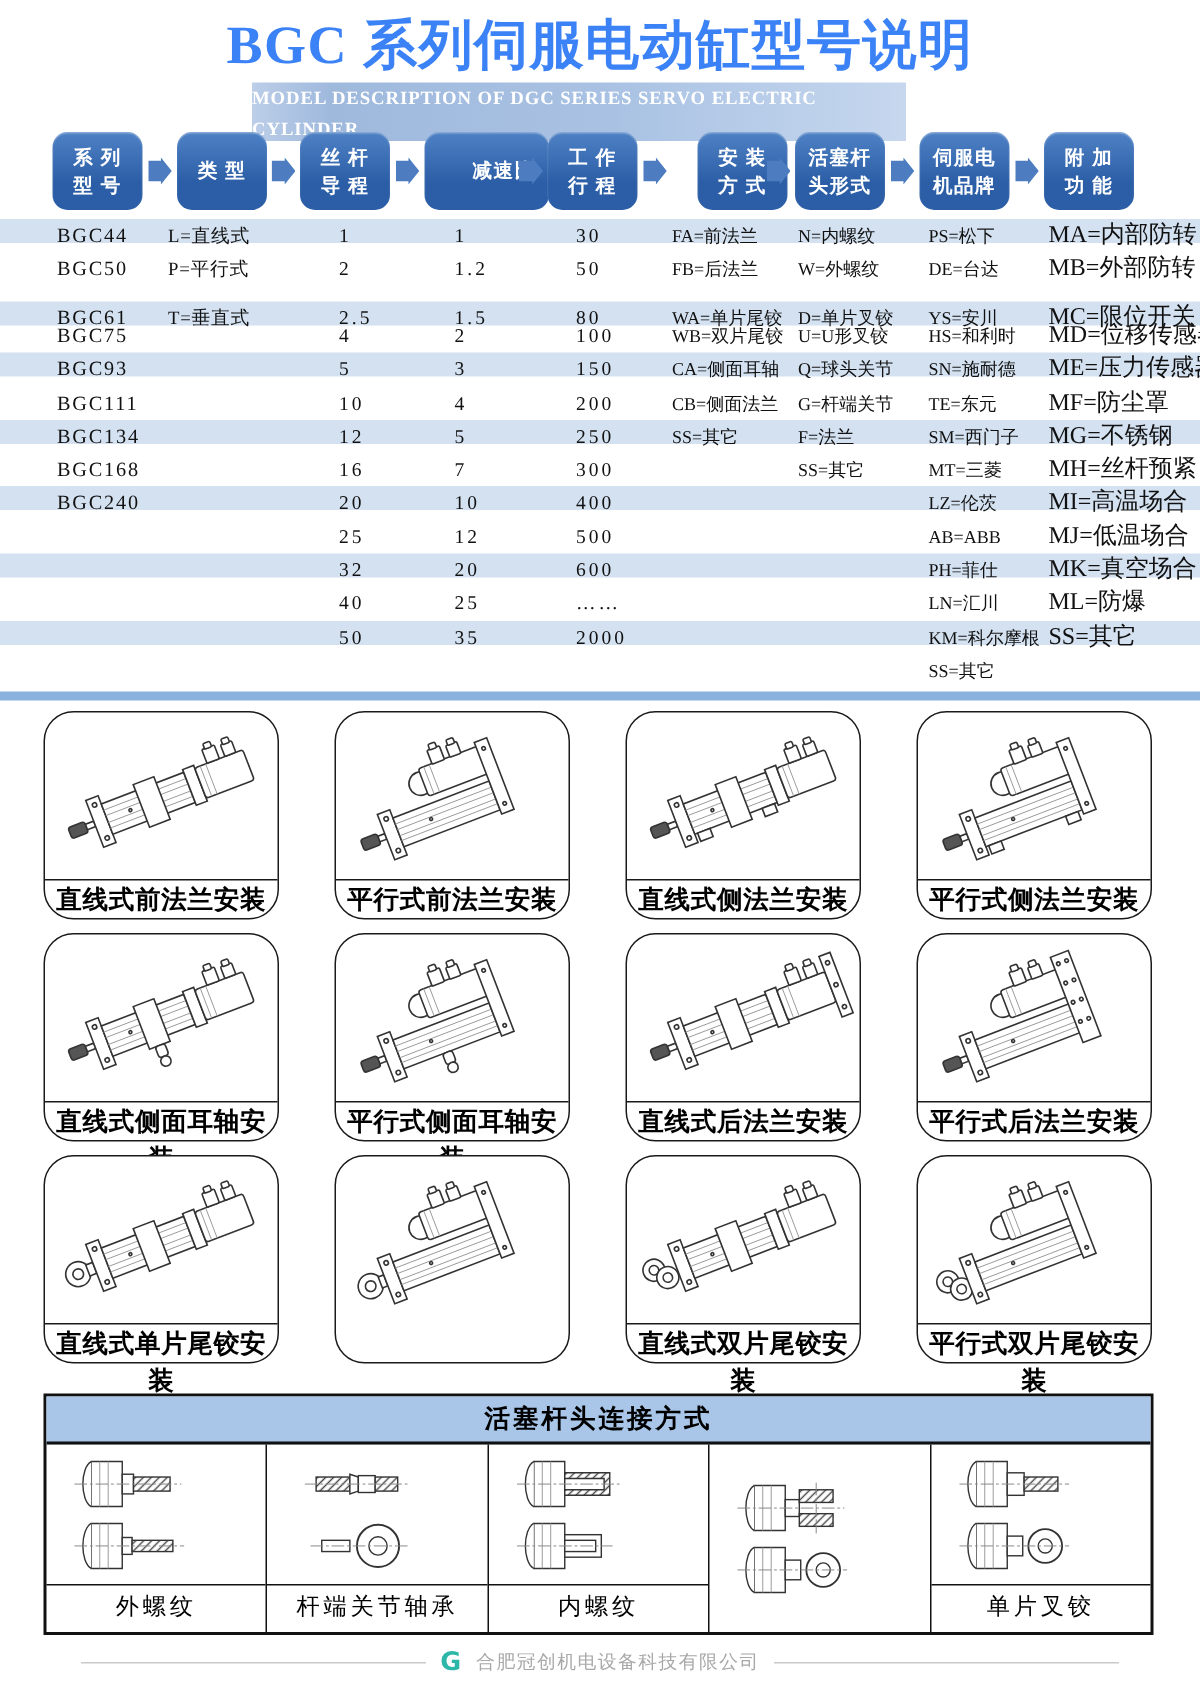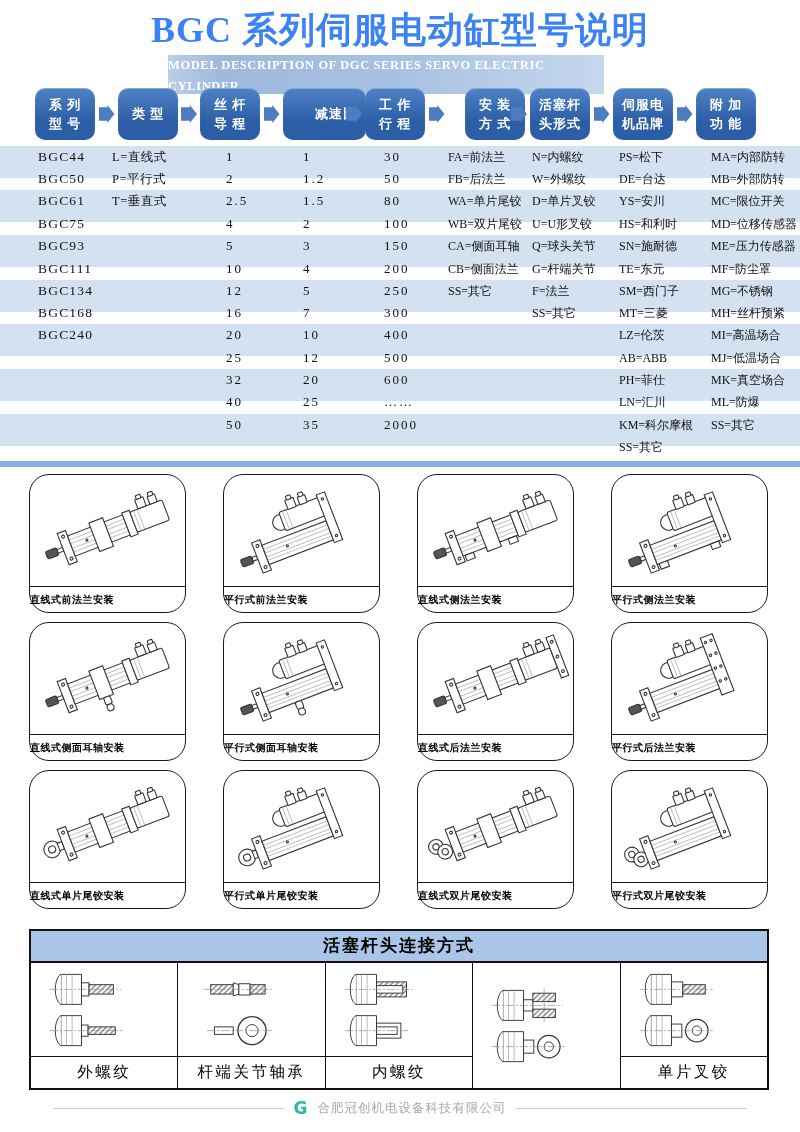--- a/index.html
+++ b/index.html
@@ -17,44 +17,44 @@
   .step{position:absolute;top:0;width:60px;height:52px;border-radius:10px;
         background:linear-gradient(180deg,#4e81c4,#2b5ea6 65%);
         color:#fff;font-size:13px;font-weight:bold;text-align:center;
         display:flex;align-items:center;justify-content:center;
         white-space:pre-line;line-height:1.5;letter-spacing:1px;
         box-shadow:inset 0 1px 1px rgba(255,255,255,.35);}
   .arr{position:absolute;top:17px;width:16px;height:18px;background:#4d7dc0;
        clip-path:polygon(0 12%,55% 12%,55% 0,100% 50%,55% 100%,55% 88%,0 88%);}
 
   .spec{position:absolute;top:146px;left:0;width:800px;height:313px;}
-  .trow{position:absolute;left:0;width:800px;height:32px;}
+  .trow{position:absolute;left:0;width:800px;height:16px;}
   .trow.stripe{background:#d3e1f1;}
   .tcell{position:absolute;top:0;height:22.3px;line-height:22.3px;color:#111;white-space:nowrap;}
   .c1{left:38px;font-size:13.5px;letter-spacing:1.2px;}
   .c2{left:112px;font-size:12.5px;letter-spacing:.5px;}
   .c3{left:226px;font-size:13px;letter-spacing:2px;}
   .c4{left:303px;font-size:13px;letter-spacing:2px;}
   .c5{left:384px;font-size:13px;letter-spacing:2px;}
   .c6{left:448px;font-size:12px;}
   .c7{left:532px;font-size:12px;}
   .c8{left:619px;font-size:12px;}
-  .c9{left:699px;font-size:12px;margin-left:12px;}
+  .c9{left:699px;font-size:16px;}
 
   .divider{position:absolute;top:461px;left:0;width:800px;height:6px;background:#8ab2de;}
 
   .gallery{position:absolute;top:0;left:0;}
   .card{position:absolute;width:157px;height:139px;border:1.6px solid #1a1a1a;
         border-radius:20px;background:#fff;box-sizing:border-box;}
   .card .pic{position:absolute;top:2px;left:2px;right:2px;bottom:26px;
              display:flex;align-items:center;justify-content:center;}
   .card .pic svg{overflow:visible;}
   .card .cap{position:absolute;left:0;right:0;bottom:0;height:25px;
-             border-top:1.5px solid #1a1a1a;line-height:25px;
-             font-size:10px;font-weight:bold;letter-spacing:.5px;color:#000;}
+             border-top:1.5px solid #1a1a1a;text-align:center;line-height:25px;
+             font-size:17px;font-weight:bold;letter-spacing:.5px;color:#000;}
 
   .conn{position:absolute;left:29px;top:929px;width:740px;height:161px;
         border:2px solid #111;box-sizing:border-box;background:#fff;}
   .chead{height:30px;background:#a9c6e8;border-bottom:2px solid #111;
          text-align:center;font-size:17px;font-weight:bold;letter-spacing:2px;
          line-height:30px;color:#000;font-family:"Liberation Sans","DejaVu Sans",sans-serif;}
   .cbody{display:flex;height:125px;}
   .ccell{flex:1;display:flex;flex-direction:column;border-left:1.5px solid #111;min-width:0;}
   .ccell:first-child{border-left:none;}
   .cpic{flex:1;display:flex;align-items:center;justify-content:center;}
@@ -119,21 +119,21 @@
         <span class="tcell c1">BGC50</span>
         <span class="tcell c2">P=平行式</span>
         <span class="tcell c3">2</span>
         <span class="tcell c4">1.2</span>
         <span class="tcell c5">50</span>
         <span class="tcell c6">FB=后法兰</span>
         <span class="tcell c7">W=外螺纹</span>
         <span class="tcell c8">DE=台达</span>
         <span class="tcell c9">MB=外部防转</span>
       </div>
-      <div class="trow stripe" style="top: 44px; text-decoration: underline;">
+      <div class="trow stripe" style="top: 55px; text-decoration: underline;">
         <span class="tcell c1">BGC61</span>
         <span class="tcell c2">T=垂直式</span>
         <span class="tcell c3">2.5</span>
         <span class="tcell c4">1.5</span>
         <span class="tcell c5">80</span>
         <span class="tcell c6">WA=单片尾铰</span>
         <span class="tcell c7">D=单片叉铰</span>
         <span class="tcell c8">YS=安川</span>
         <span class="tcell c9">MC=限位开关</span>
       </div>
@@ -501,21 +501,20 @@
               <rect x="70" y="15.5" width="9" height="10" rx="1"></rect>
               <rect x="72" y="12" width="5" height="4" rx="1"></rect>
               <rect x="83" y="17" width="8" height="8.5" rx="1"></rect>
               <rect x="84.5" y="13.5" width="5" height="4" rx="1"></rect>
               <rect x="102" y="22" width="9" height="52"></rect>
               <circle cx="106.5" cy="28" r="1.2" fill="none"></circle>
               <circle cx="106.5" cy="68" r="1.2" fill="none"></circle>
             </g>
           </svg>
         </div>
-        <div class="cap">平行式单片尾铰安装</div>
       </div>
       <div class="card" style="left: 417px; top: 770px;">
         <div class="pic">
           <svg viewBox="0 0 150 104" width="148" height="102" style="overflow:visible">
             <g transform="rotate(-21 75 52)" fill="#fff" stroke="#333" stroke-width="1.1">
               <circle cx="11" cy="48" r="7.5"></circle>
               <circle cx="11" cy="48" r="3.2"></circle>
               <circle cx="18" cy="56" r="7.5"></circle>
               <circle cx="18" cy="56" r="3.2"></circle>
               <rect x="26" y="35" width="9" height="34"></rect>

